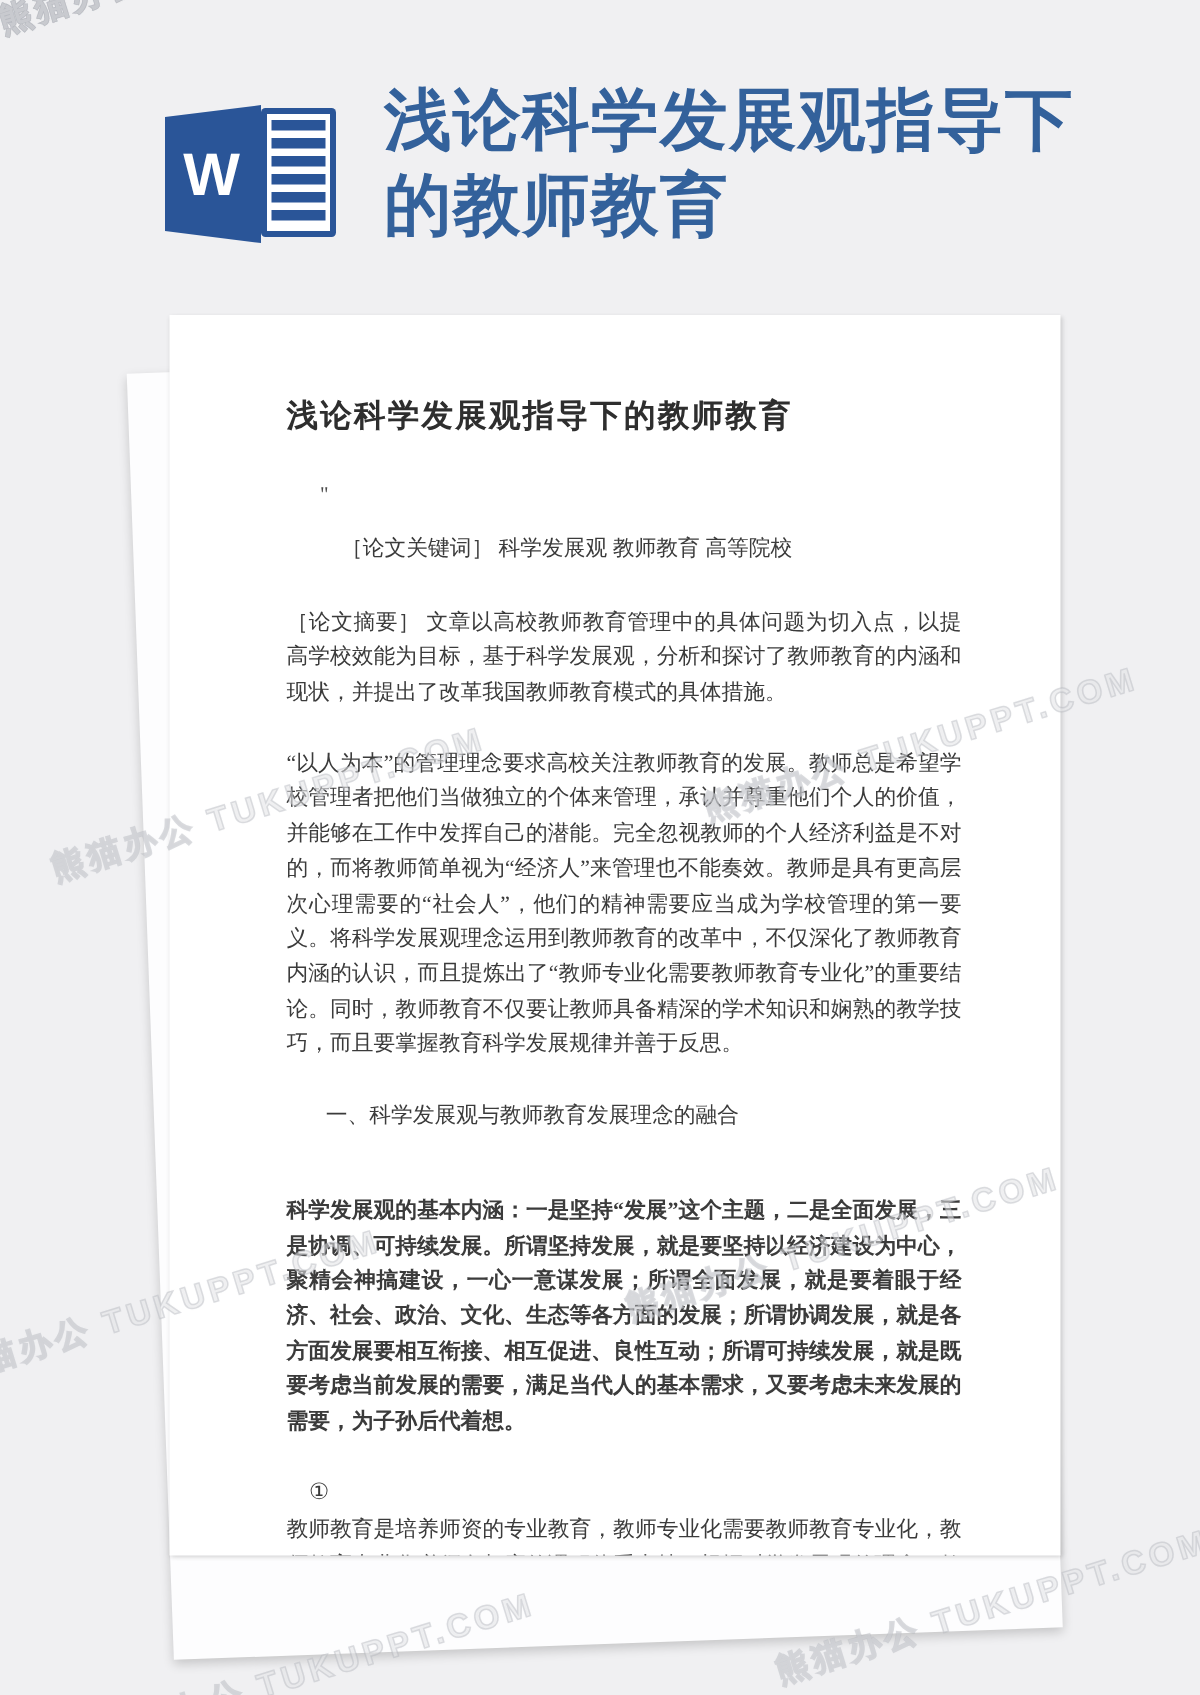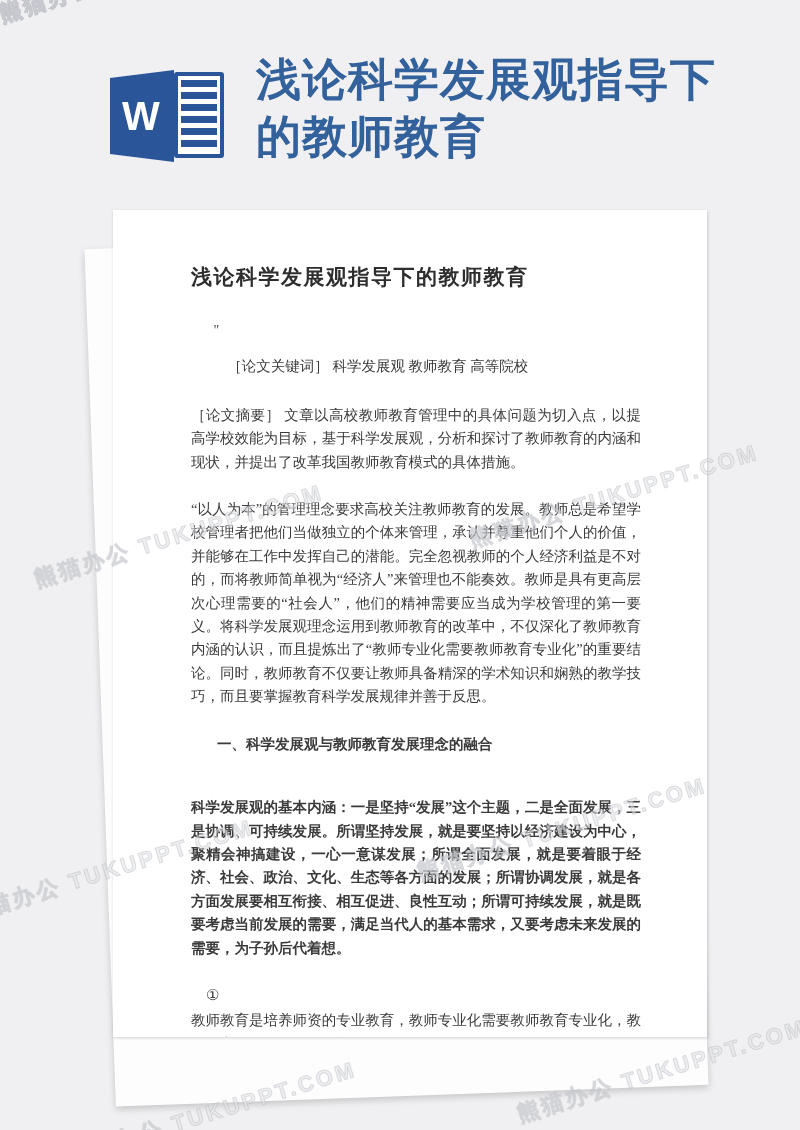--- a/index.html
+++ b/index.html
@@ -36,21 +36,21 @@
     color:#3b3b3b;font-size:14.5px;line-height:23.4px;text-align:justify;
   }
   .doc-title{
     font-size:21px;line-height:30px;font-weight:600;letter-spacing:1.5px;
     color:#2e2e2e;margin:0;
   }
   .quote-mark{margin:27px 0 0 0;padding-left:1.6em;font-size:14px;color:#4a4a4a;}
   .keywords{margin:13px 0 0 0;padding-left:2.5em;}
   .abstract{margin:25px 0 0 0;}
   .para-1{margin:24px 0 0 0;}
-  .heading-1{margin:24px 0 0 0;text-indent:1.8em;font-weight:700;}
+  .heading-1{margin:24px 0 0 0;text-indent:1.8em;font-weight:400;}
   .para-2{margin:40px 0 0 0;font-weight:bold;}
   .footnote-marker{margin:24px 0 0 0;padding-left:1em;font-size:15px;}
   .para-3{margin:2px 0 0 0;}
 
   
   .wm{
     position:absolute;z-index:6;white-space:nowrap;pointer-events:none;
     font-family:"Liberation Sans","DejaVu Sans",sans-serif;
     font-size:22px;font-weight:700;letter-spacing:3px;
     transform:rotate(-17deg);transform-origin:left center;

